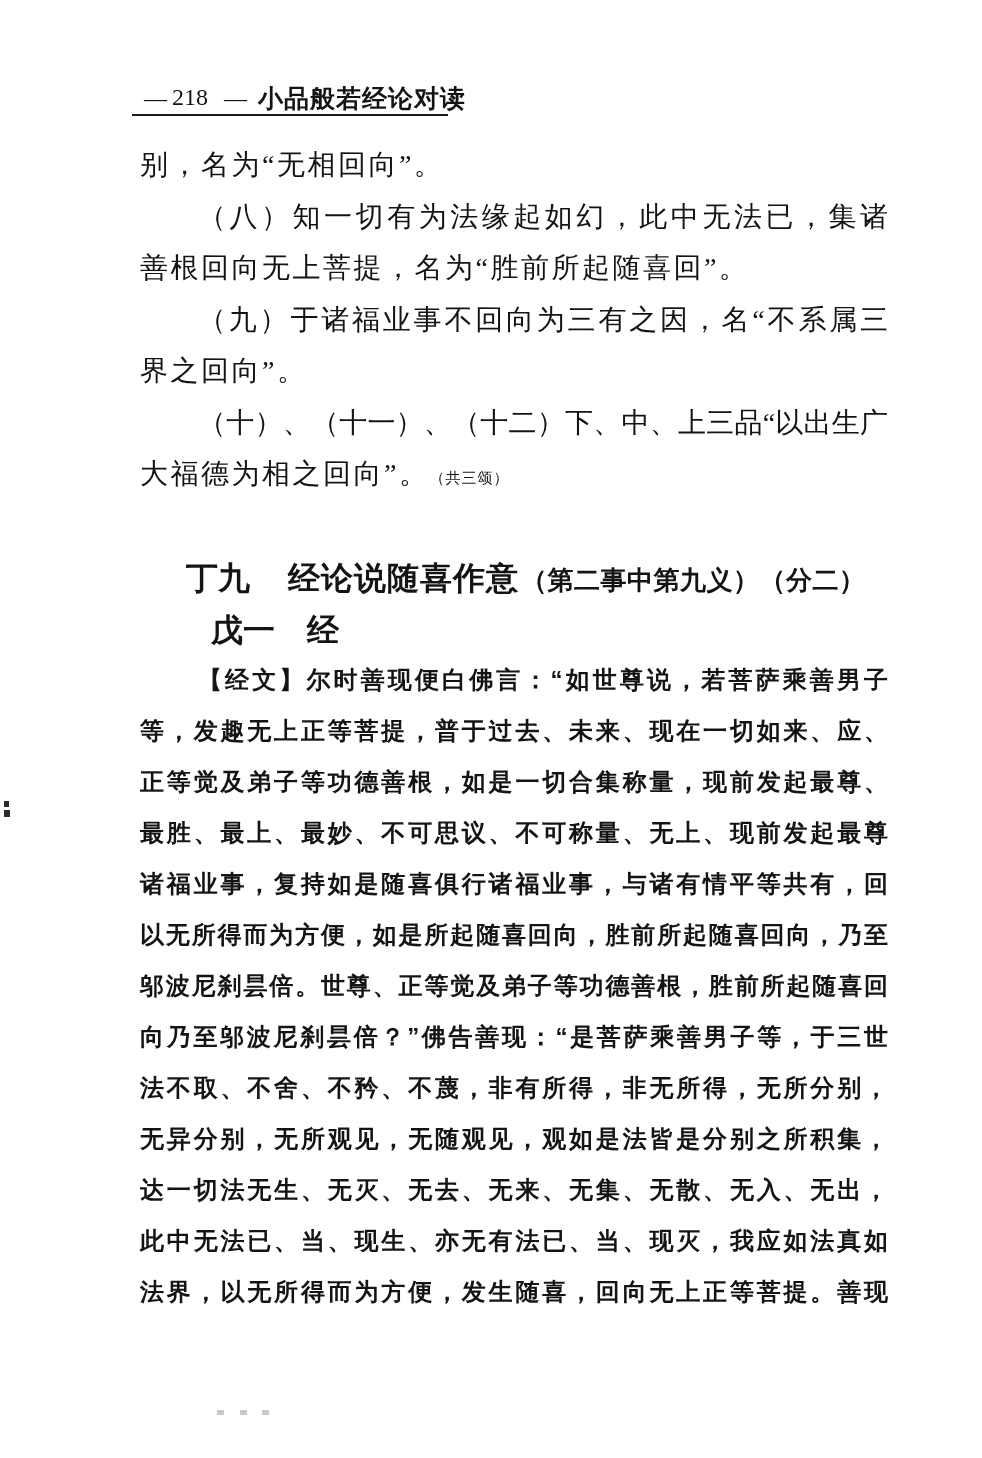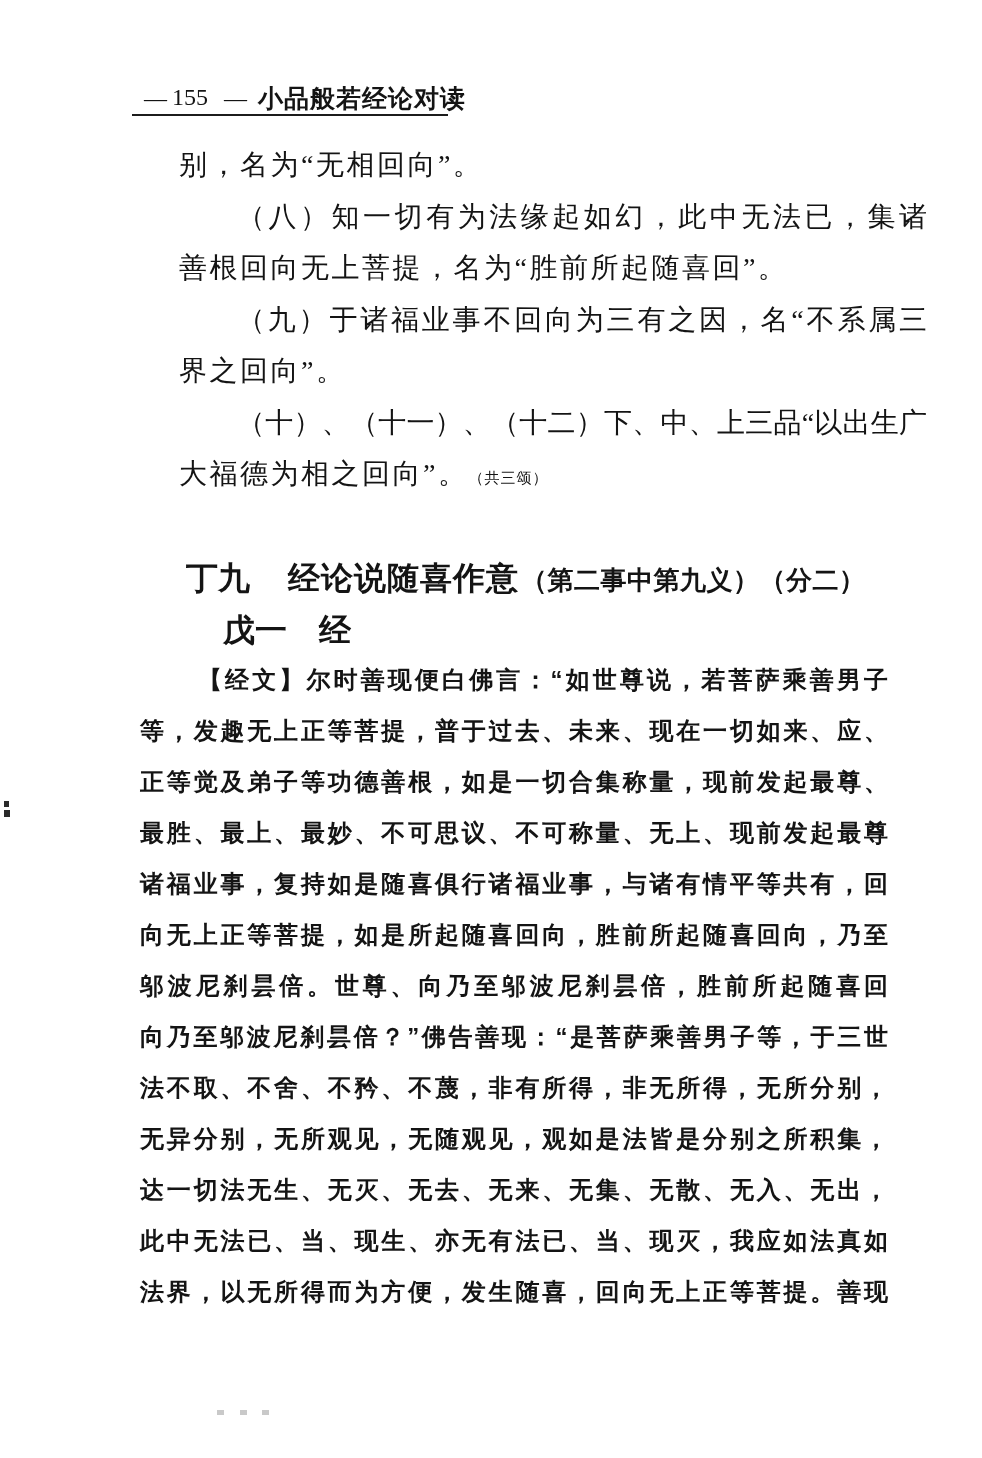--- a/index.html
+++ b/index.html
@@ -23,36 +23,36 @@
   .hdr-rule   { position: absolute; left: 132px; top: 114px; width: 316px; height: 2px; background: #1c1c1c; }
 
   
   .block { position: absolute; left: 140px; width: 748px; }
   .line  { width: 748px; box-sizing: border-box; }
   .indent { padding-left: 58px; }
   .j { text-align: justify; text-align-last: justify; letter-spacing: 0; }
 
   
   .outline { top: 139px; font-size: 28px; letter-spacing: 2.5px; }
-  .outline .line { line-height: 51.5px; height: 51.5px; margin-left: 39px; }
+  .outline .line { line-height: 51.5px; height: 51.5px; }
   .outline .note { font-size: 15px; letter-spacing: 1px; }
 
   
   .h1 {
     position: absolute; left: 186px; top: 556px; height: 44px; line-height: 44px;
     font-family: "Liberation Sans", "DejaVu Sans", sans-serif;
     font-weight: 700; font-size: 32px; white-space: nowrap;
   }
   .h1 .h-title { margin-left: 38px; letter-spacing: 1px; }
   .h1 .h-annot {
     font-family: "Liberation Serif", "DejaVu Serif", serif;
     font-size: 26px; font-weight: 700; margin-left: 2px; letter-spacing: 0.5px;
   }
   .h2 {
-    position: absolute; left: 223px; top: 608px; height: 44px; line-height: 44px;
+    position: absolute; left: 211px; top: 608px; height: 44px; line-height: 44px;
     font-family: "Liberation Sans", "DejaVu Sans", sans-serif;
     font-weight: 700; font-size: 32px; white-space: nowrap;
   }
   .h2 .h-title { margin-left: 32px; }
 
   
   .sutra {
     top: 654px;
     font-family: "Liberation Sans", "DejaVu Sans", sans-serif;
     font-weight: 700; font-size: 24px;
@@ -68,21 +68,21 @@
   .bdot-2 { left: 240px; }
   .bdot-3 { left: 262px; }
 </style>
 </head>
 <body>
 
 <div class="page">
 
   <div>
     <span class="hdr-dash hdr-dash-l">—</span>
-    <span class="hdr-num">155</span>
+    <span class="hdr-num">218</span>
     <span class="hdr-dash hdr-dash-r">—</span>
     <span class="hdr-title">小品般若经论对读</span>
     <div class="hdr-rule"></div>
   </div>
 
   <div class="block outline">
     <div class="line">别，名为“无相回向”。</div>
     <div class="line indent j">（八）知一切有为法缘起如幻，此中无法已，集诸</div>
     <div class="line">善根回向无上菩提，名为“胜前所起随喜回”。</div>
     <div class="line indent j">（九）于诸福业事不回向为三有之因，名“不系属三</div>
@@ -98,22 +98,22 @@
   <div class="h2">
     <span class="h-label">戊一</span><span class="h-title">经</span>
   </div>
 
   <div class="block sutra">
     <div class="line indent j"><span>【经文】</span><span>尔时善现便白佛言：“如世尊说，若菩萨乘善男子</span></div>
     <div class="line j">等，发趣无上正等菩提，普于过去、未来、现在一切如来、应、</div>
     <div class="line j">正等觉及弟子等功德善根，如是一切合集称量，现前发起最尊、</div>
     <div class="line j">最胜、最上、最妙、不可思议、不可称量、无上、现前发起最尊</div>
     <div class="line j">诸福业事，复持如是随喜俱行诸福业事，与诸有情平等共有，回</div>
-    <div class="line j">向无上正等菩提，如是所起随喜回向，胜前所起随喜回向，乃至</div>
-    <div class="line j">邬波尼刹昙倍。世尊、向乃至邬波尼刹昙倍，胜前所起随喜回</div>
+    <div class="line j">以无所得而为方便，如是所起随喜回向，胜前所起随喜回向，乃至</div>
+    <div class="line j">邬波尼刹昙倍。世尊、正等觉及弟子等功德善根，胜前所起随喜回</div>
     <div class="line j">向乃至邬波尼刹昙倍？”佛告善现：“是菩萨乘善男子等，于三世</div>
     <div class="line j">法不取、不舍、不矜、不蔑，非有所得，非无所得，无所分别，</div>
     <div class="line j">无异分别，无所观见，无随观见，观如是法皆是分别之所积集，</div>
     <div class="line j">达一切法无生、无灭、无去、无来、无集、无散、无入、无出，</div>
     <div class="line j">此中无法已、当、现生、亦无有法已、当、现灭，我应如法真如</div>
     <div class="line j">法界，以无所得而为方便，发生随喜，回向无上正等菩提。善现</div>
   </div>
 
   <div class="speck speck-a"></div>
   <div class="speck speck-b"></div>

